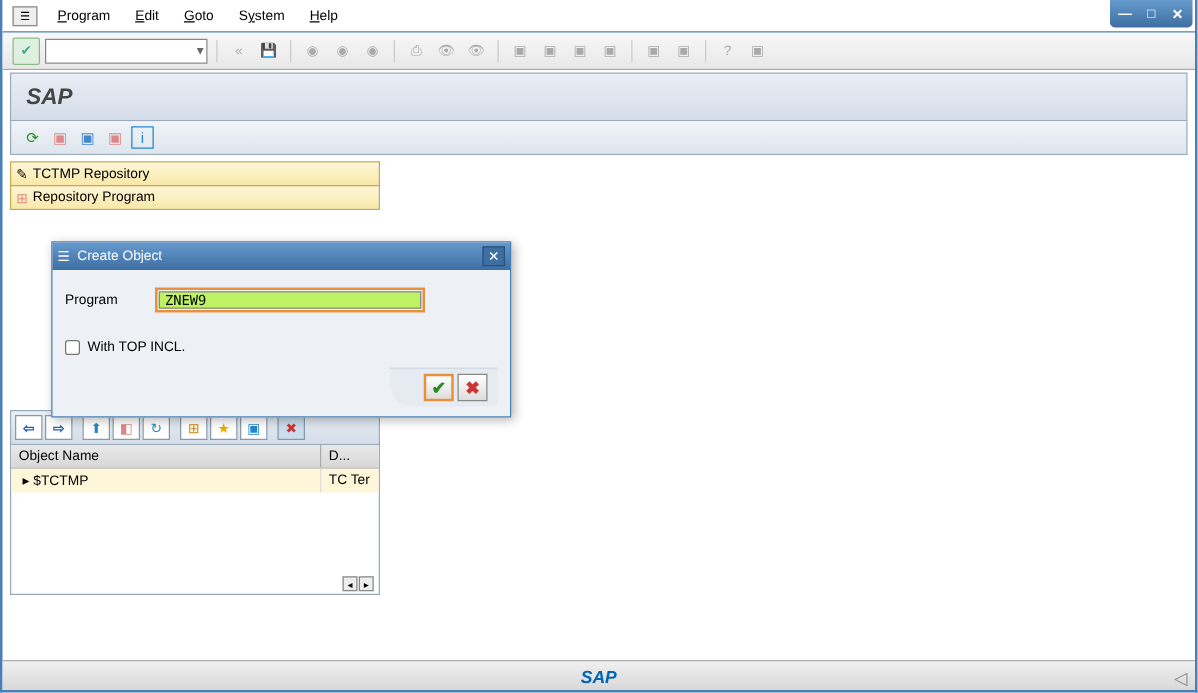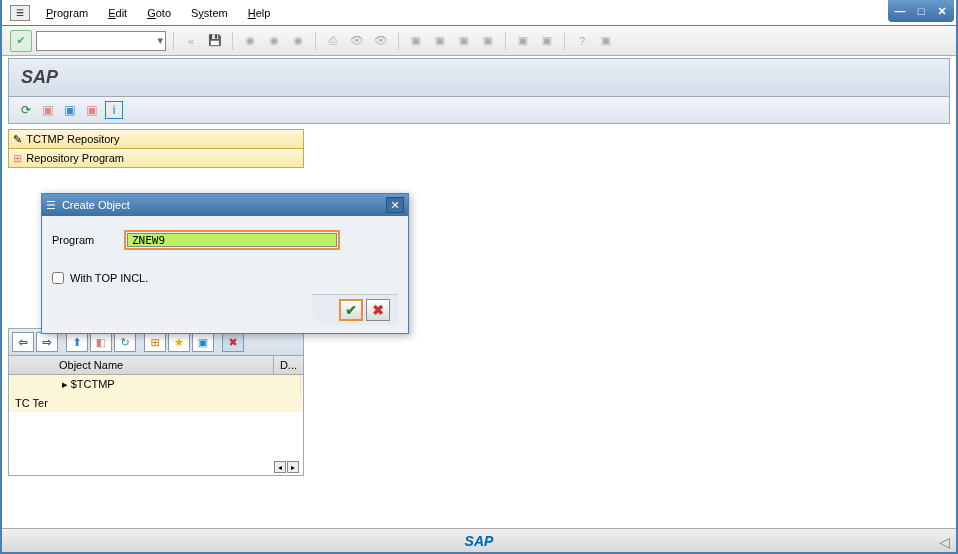--- a/index.html
+++ b/index.html
@@ -22,23 +22,23 @@
 .subtoolbar { background: linear-gradient(#f0f4f8,#dde5ed); border-bottom: 1px solid #aaa; padding: 4px 8px; display: flex; gap: 4px; margin: 0 6px; border: 1px solid #9ab; border-top: none; }
 .sub-btn { width: 18px; height: 18px; border: 1px solid transparent; display: flex; align-items: center; justify-content: center; font-size: 12px; }
 .content-area { display: flex; padding: 6px; gap: 2px; }
 .left-panel { width: 296px; }
 .panel-bar { height: 20px; background: linear-gradient(#fef6d8,#f8e9a8); border: 1px solid #c9a94e; padding: 2px 4px; display: flex; align-items: center; gap: 4px; margin-top: -1px; }
 .nav-toolbar { background: linear-gradient(#e8eef5,#d4dde8); border: 1px solid #9ab; padding: 3px; display: flex; gap: 2px; margin-top: 160px; }
 .nav-btn { width: 22px; height: 20px; border: 1px solid #89a; background: #fff; display: flex; align-items: center; justify-content: center; font-size: 11px; }
 .nav-btn.arrow { color: #2a5fb5; font-weight: bold; }
 .tree-area { border: 1px solid #9ab; border-top: none; background: #fff; height: 120px; position: relative; }
 .tree-header { display: flex; background: linear-gradient(#e8e8e8,#d8d8d8); border-bottom: 1px solid #aaa; }
-.tree-col1 { width: 248px; padding: 3px 6px; border-right: 1px solid #aaa; margin-left: 44px; }
+.tree-col1 { width: 248px; padding: 3px 6px; border-right: 1px solid #aaa; }
 .tree-col2 { flex: 1; padding: 3px 6px; }
-.tree-row { display: flex; background: #fef6d8; flex-direction: column; }
+.tree-row { display: flex; background: #fef6d8; }
 .tree-row .tree-col1 { border-right: 1px solid #ddd; }
 .tree-scroll { position: absolute; bottom: 2px; right: 4px; display: flex; gap: 1px; }
 .tree-scroll div { width: 12px; height: 12px; border: 1px solid #888; background: #eee; font-size: 8px; display: flex; align-items: center; justify-content: center; }
 .dialog { position: absolute; left: 39px; top: 193px; width: 368px; background: #edf1f6; border: 1px solid #4a7fb5; box-shadow: 2px 2px 8px rgba(0,0,0,0.3); }
 .dialog-title { height: 22px; background: linear-gradient(#6699cc,#3d6fa3); display: flex; align-items: center; padding: 0 4px; color: #fff; gap: 6px; }
 .dialog-title .close { margin-left: auto; width: 18px; height: 16px; background: #3d6fa3; border: 1px solid #2a4f7a; display: flex; align-items: center; justify-content: center; cursor: pointer; }
 .dialog-body { padding: 14px 10px 8px 10px; }
 .field-row { display: flex; align-items: center; gap: 18px; margin-bottom: 22px; }
 .field-label { width: 54px; }
 .field-input-wrap { border: 2px solid #e8913c; padding: 1px; }

